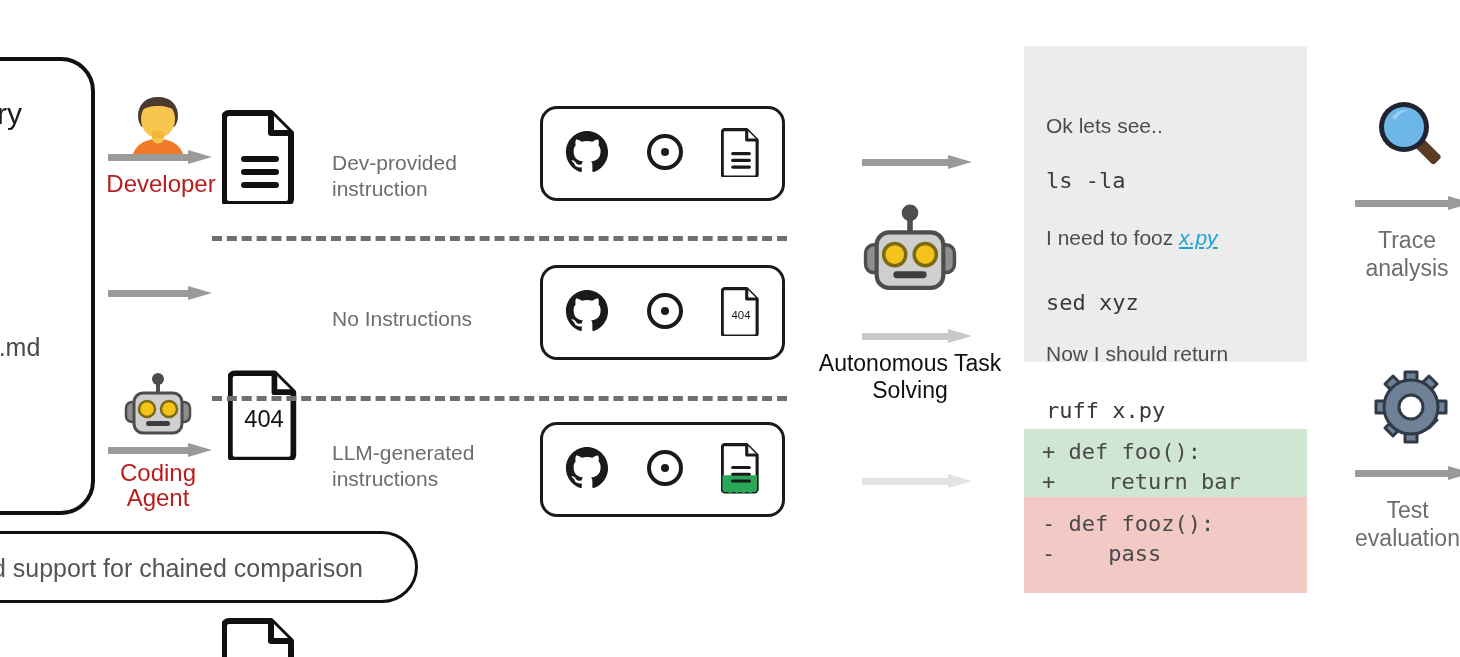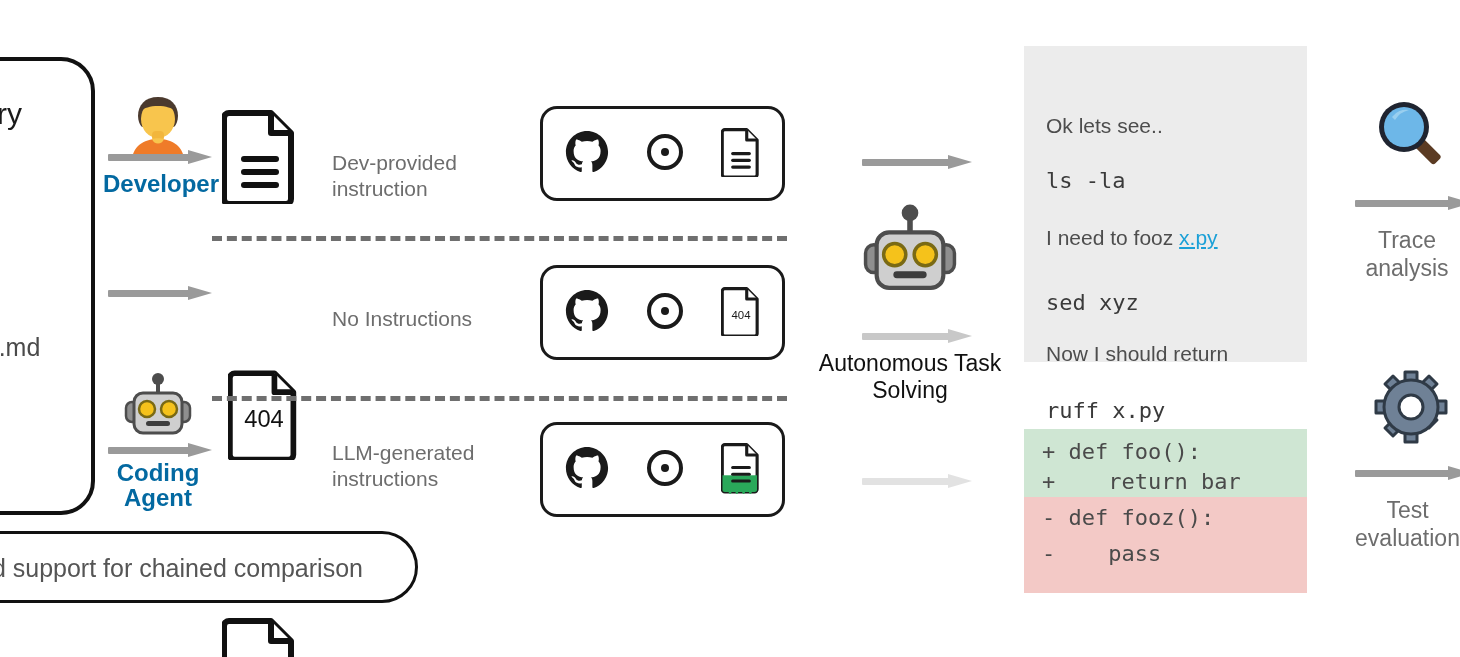--- a/index.html
+++ b/index.html
@@ -38,21 +38,21 @@
 
   
   .arrow{height:14px;}
   .arrow .shaft{position:absolute;left:0;top:4px;height:7px;border-radius:1px;}
   .arrow .head{
     position:absolute;top:0;width:0;height:0;
     border-top:7px solid transparent;border-bottom:7px solid transparent;
   }
 
   
-  .role-label{font-size:24px;color:#0369a1;line-height:1.04;text-align:center;font-weight:bold;}
+  .role-label{font-size:24px;color:#b91c1c;line-height:1.04;text-align:center;}
 
   
   .doc{position:relative;}
   .doc svg{display:block;}
 
   
   .desc{font-size:21px;color:#6d6d6d;line-height:1.26;}
 
   
   .envbox{
@@ -72,21 +72,21 @@
   }
 
   
   #transcript{
     left:1024px;top:46px;width:283px;height:316px;
     background:#ececec;
   }
   .tl{position:absolute;left:22px;white-space:nowrap;margin-top:44px;}
   .tl.nat{font-family:"Liberation Sans","DejaVu Sans",sans-serif;font-size:21px;color:#4d4d4d;}
   .tl.cmd{font-family:"DejaVu Sans Mono","Liberation Mono",monospace;font-size:22px;color:#3a3a3a;letter-spacing:0px;}
-  a.filelink{color:#1ba0d7;text-decoration:underline;}
+  a.filelink{color:#1ba0d7;text-decoration:underline;font-style:italic;}
 
   
   #diff-add{left:1024px;top:429px;width:283px;height:68px;background:#cfe6d3;}
   #diff-del{left:1024px;top:497px;width:283px;height:96px;background:#f3c9c6;}
   .dl{
     position:absolute;left:18px;white-space:pre;
     font-family:"DejaVu Sans Mono","Liberation Mono",monospace;
     font-size:22px;color:#4a4a4a;
   }
 
@@ -318,21 +318,21 @@
   <div class="tl cmd" style="top:200px;">sed xyz</div>
   <div class="tl nat" style="top:252px;">Now I should return</div>
   <div class="tl cmd" style="top:308px;">ruff x.py</div>
 </div>
 
 <div class="abs" id="diff-add">
   <div class="dl" style="top:10px;">+ def foo():</div>
   <div class="dl" style="top:40px;">+    return bar</div>
 </div>
 <div class="abs" id="diff-del">
-  <div class="dl" style="top:8px;">- def fooz():</div>
+  <div class="dl" style="top:14px;">- def fooz():</div>
   <div class="dl" style="top:44px;">-    pass</div>
 </div>
 
 <div class="abs" style="left:1368px;top:93px;width:84px;height:84px;">
   <svg width="84" height="84" viewBox="0 0 84 84">
     <g transform="rotate(-45 42 42)">
       <rect x="37" y="52" width="12" height="28" rx="3" fill="#5b3b23"></rect>
       <rect x="36" y="46" width="14" height="10" rx="2" fill="#3b2716"></rect>
     </g>
     <circle cx="36" cy="34" r="25" fill="#1f2430"></circle>

